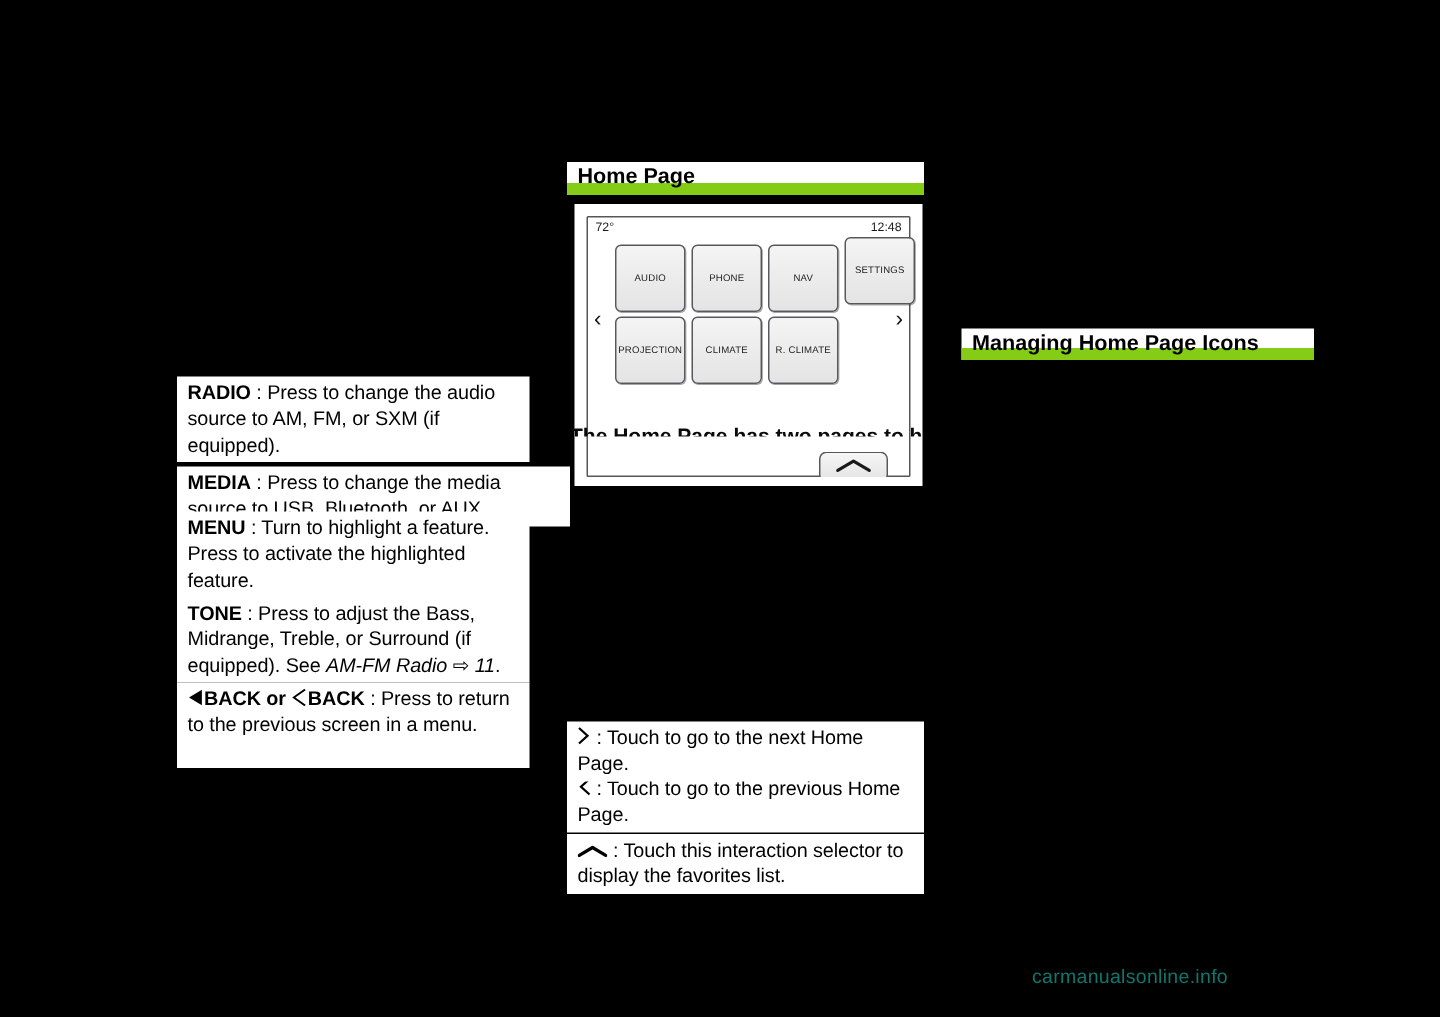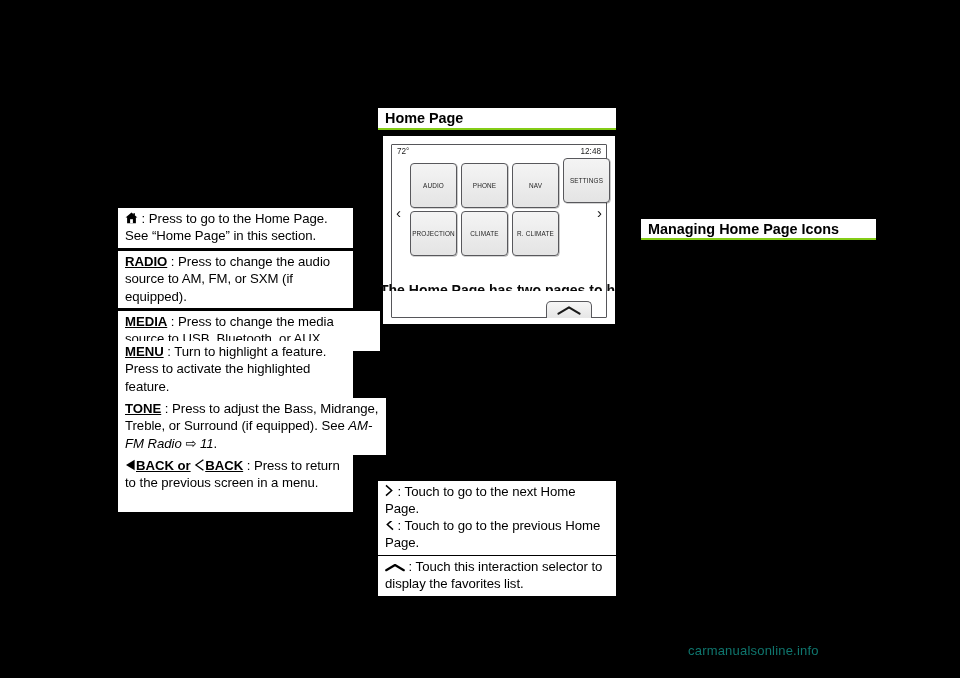--- a/index.html
+++ b/index.html
@@ -33,37 +33,36 @@
     padding: 2px 5px 3px 7px;
     font-size: 13.2px;
     line-height: 17.4px;
     letter-spacing: -0.05px;
   }
   .block p {
     margin: 0;
   }
   .block b {
     font-weight: bold;
-    text-decoration: underline;
   }
   .block i {
     font-style: italic;
   }
 
   
   .heading {
     position: absolute;
     background: #ffffff;
     color: #000000;
     box-sizing: border-box;
     font-weight: bold;
     font-size: 14.4px;
     line-height: 19px;
     padding: 1px 5px 1px 7px;
-    border-bottom: 2px solid #84cc16;
+    border-bottom: 8px solid #84cc16;
   }
 
   
   .ic {
     display: inline-block;
     vertical-align: -1px;
   }
   .ic svg { display: block; }
 
   
@@ -168,45 +167,34 @@
     font-size: 13px;
     letter-spacing: 0.2px;
     white-space: nowrap;
   }
 </style>
 </head>
 <body>
 
 <div class="page">
 
-  <div class="block" style="left:118px; top:208px; width:235px; height:40px;">
-    <p>
-      <span class="ic">
-        <svg width="13" height="12" viewBox="0 0 13 12" aria-hidden="true">
-          <path d="M6.5 0.6 L0.6 5.4 L2.1 5.4 L2.1 11.2 L10.9 11.2 L10.9 5.4 L12.4 5.4 Z" fill="#000"></path>
-          <rect x="5.1" y="7.2" width="2.8" height="4" fill="#fff"></rect>
-          <rect x="8.4" y="1.2" width="1.5" height="2.2" fill="#000"></rect>
-        </svg>
-      </span><span> : Press to go to the Home Page. See “Home Page” in this section.</span>
-    </p>
-  </div>
 
   <div class="block" style="left:118px; top:251px; width:235px; height:57px;">
     <p><b>RADIO</b><span> : Press to change the audio source to AM, FM, or SXM (if equipped).</span></p>
   </div>
 
   <div class="block" style="left:118px; top:311px; width:262px; height:40px;">
     <p><b>MEDIA</b><span> : Press to change the media source to USB, Bluetooth, or AUX.</span></p>
   </div>
 
   <div class="block" style="left:118px; top:341px; width:235px; height:57px;">
     <p><b>MENU</b><span> : Turn to highlight a feature. Press to activate the highlighted feature.</span></p>
   </div>
 
-  <div class="block" style="left:118px; top:398px; width:268px; height:57px;">
+  <div class="block" style="left:118px; top:398px; width:235px; height:57px;">
     <p><b>TONE</b><span> : Press to adjust the Bass, Midrange, Treble, or Surround (if equipped). See </span><i>AM-FM Radio</i>&nbsp;<span>⇨</span> <i>11</i><span>.</span></p>
   </div>
 
   <div class="block" style="left:118px; top:455px; width:235px; height:57px;">
     <p>
       <span class="ic">
         <svg width="11" height="12" viewBox="0 0 11 12" aria-hidden="true">
           <path d="M9.6 0.8 L1.0 6.0 L9.6 11.2 Z" fill="#000"></path>
         </svg>
       </span><b>BACK or</b>

